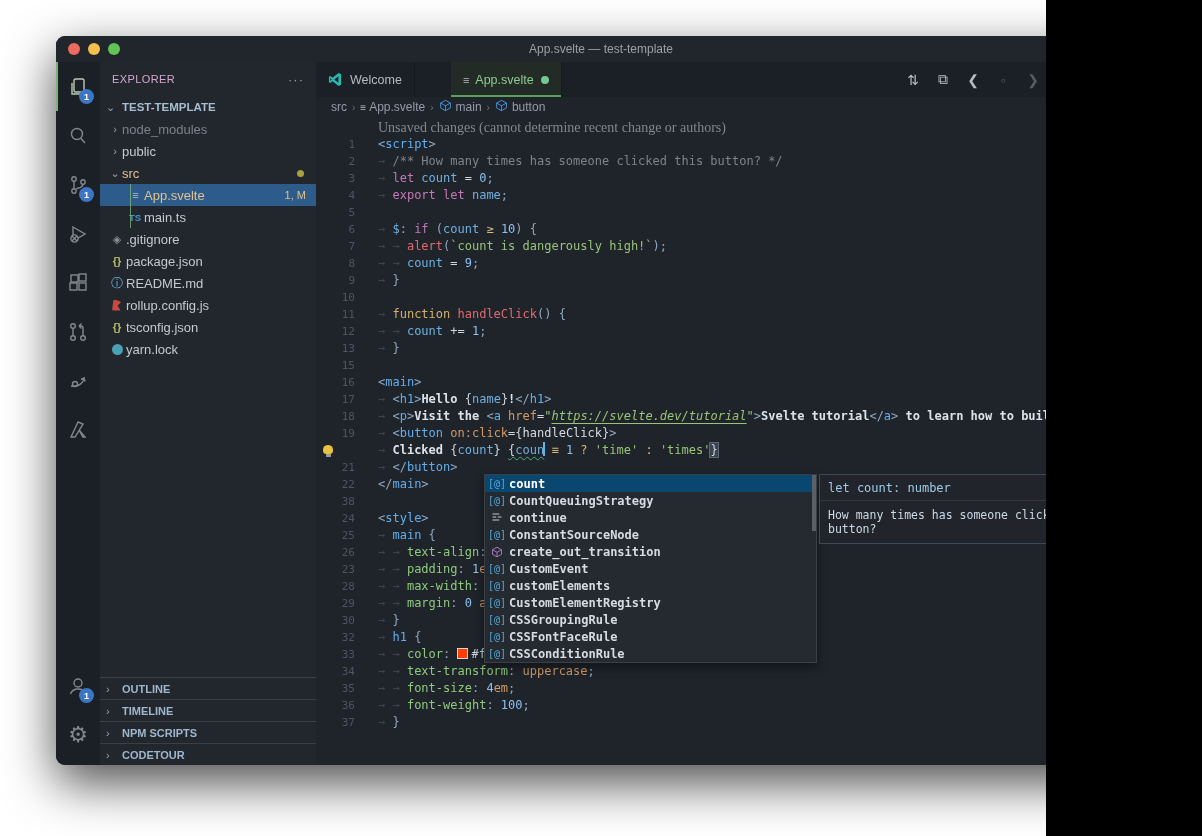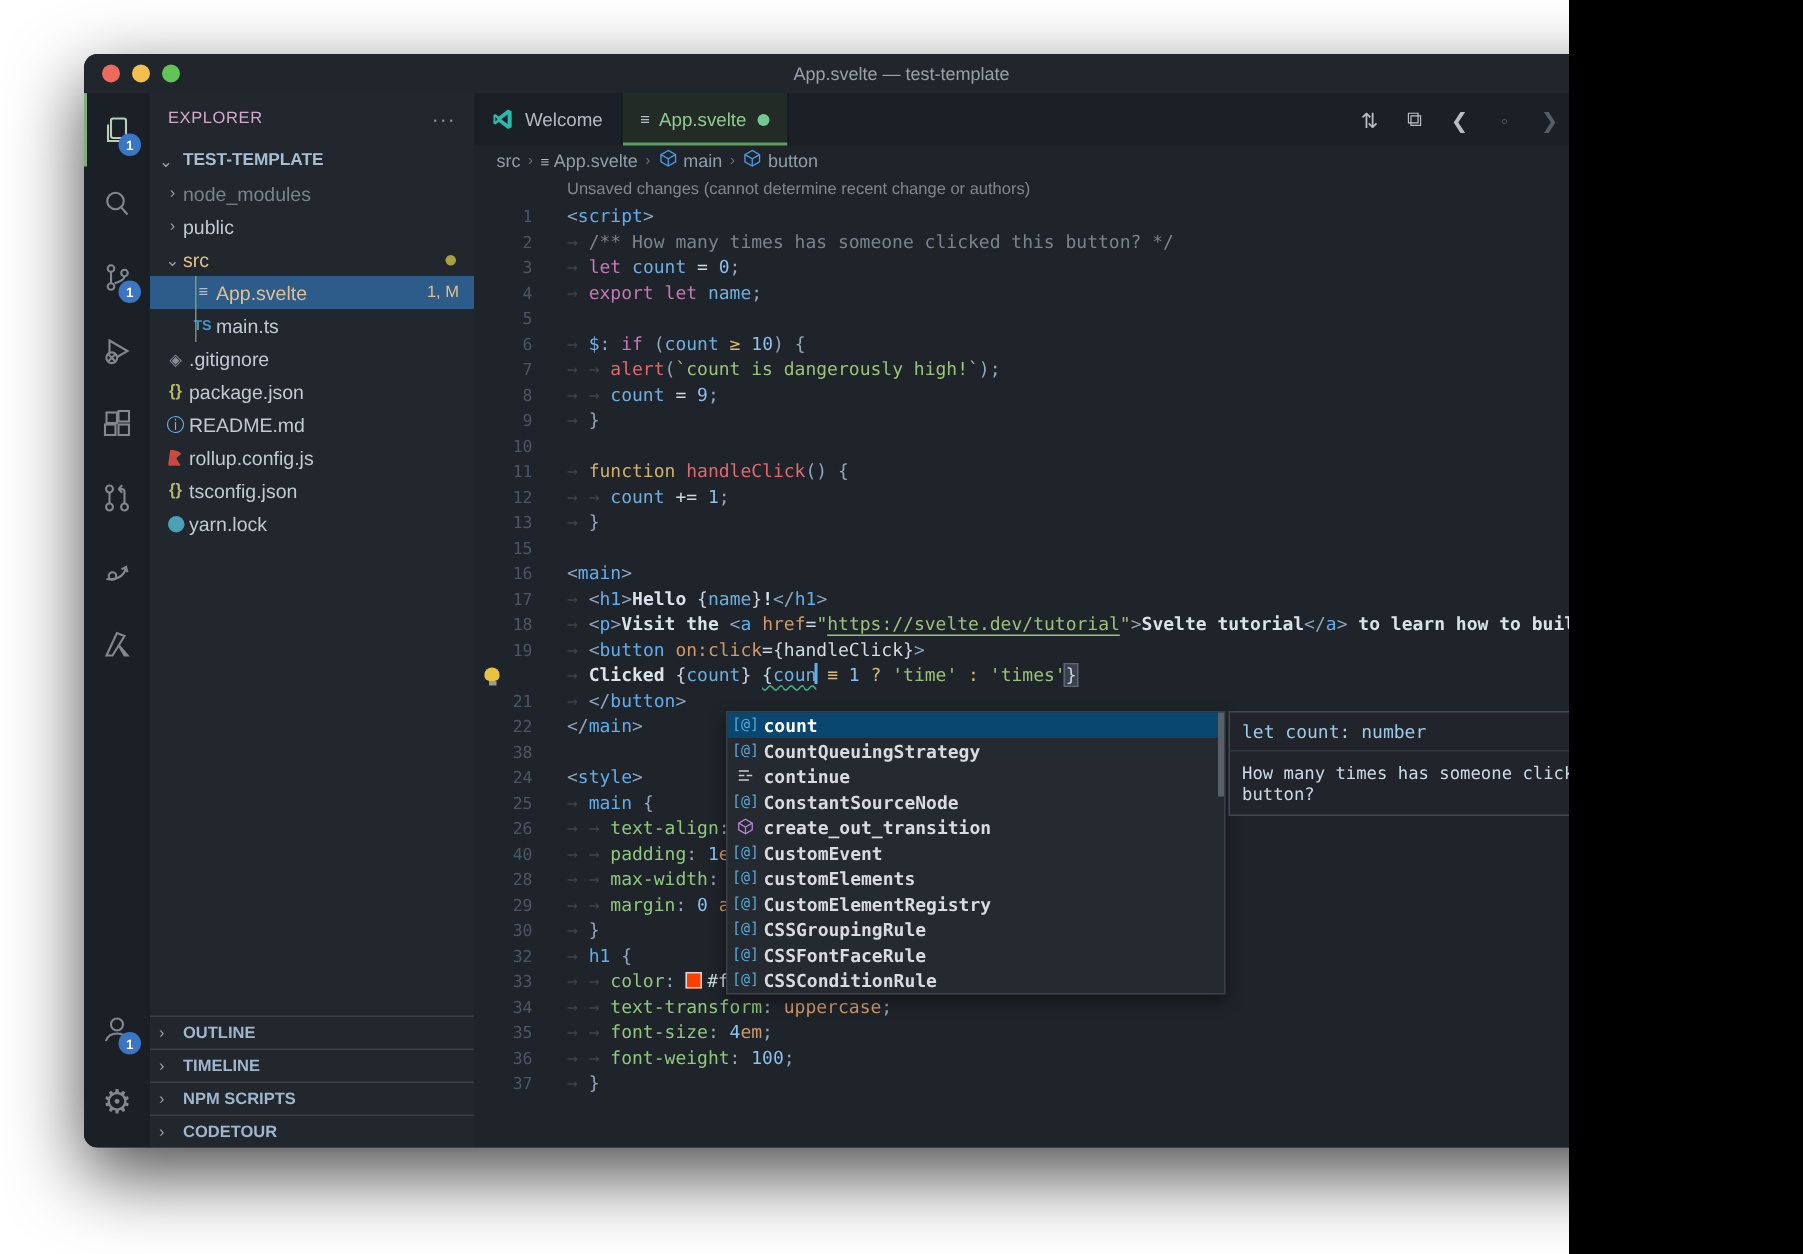--- a/index.html
+++ b/index.html
@@ -46,45 +46,45 @@
   .icon-git{color:#8a8f98;font-size:11px;}
   .icon-svelte{color:#b8bdc4;font-size:11px;letter-spacing:-1px;}
   .icon-rollup{width:10px;height:11px;background:#c94840;border-radius:2px 6px 2px 2px;clip-path:polygon(0 100%,15% 0,100% 18%,55% 55%,85% 100%);}
   .icon-yarn{width:11px;height:11px;border-radius:50%;background:#4aa0b5;}
   .sb-sections{margin-top:auto;flex:0 0 auto;}
   .srow{height:21px;border-top:1px solid #3a4046;display:flex;align-items:center;padding-left:6px;
     color:#9fb6cd;font-weight:bold;font-size:11px;cursor:pointer;}
   .srow .chev{width:16px;font-weight:normal;color:#9aa0a8;font-size:11px;}
   
   .editor{flex:1;display:flex;flex-direction:column;min-width:0;background:#1f242b;}
-  .tabbar{height:35px;background:#1b2026;display:flex;align-items:stretch;flex:0 0 auto;}
+  .tabbar{height:35px;background:#1b2026;display:flex;align-items:stretch;flex:0 0 auto;gap:36px;}
   .tab{display:flex;align-items:center;gap:7px;padding:0 12px;font-size:12.5px;color:#b4bac1;cursor:pointer;border-right:1px solid #15181d;}
   .tab.active{background:#232b27;color:#8fca8f;box-shadow:inset 0 -2px 0 #5c9e5c;}
   .tab .ticon{display:flex;align-items:center;}
   .moddot{width:8px;height:8px;border-radius:50%;background:#73c991;}
   .ed-actions{margin-left:auto;display:flex;align-items:center;gap:4px;padding-right:10px;}
   .eda{color:#b8bdc4;font-size:14px;width:26px;text-align:center;cursor:pointer;}
   .eda.dim{color:#575d65;}
   .breadcrumb{height:20px;display:flex;align-items:center;gap:5px;padding-left:15px;font-size:12px;color:#939ca8;flex:0 0 auto;}
   .bc-sep{color:#6a7078;font-size:10px;}
   .bc-item{display:flex;align-items:center;gap:4px;cursor:pointer;}
   .bc-item svg{width:13px;height:13px;color:#4a9ae8;}
   .bc-item .icon-svelte{font-size:10px}
   
   .code{flex:1;position:relative;overflow:hidden;font-family:"DejaVu Sans Mono",monospace;font-size:12px;}
-  .codelens{position:absolute;left:62px;top:3px;font-family:Liberation Sans, sans-serif;font-size:11px;color:#82878f;}
+  .codelens{position:absolute;left:62px;top:3px;font-family:Liberation Serif, serif;font-size:14px;color:#82878f;}
   .lines{position:absolute;left:0;top:19px;right:18px;}
   .cl{height:17px;line-height:17px;display:flex;white-space:pre;}
   .ln{width:39px;text-align:right;color:#4c5565;flex:0 0 auto;font-size:11px;position:relative;}
   .ct{margin-left:23px;}
   .pn{color:#90a7bf}.tag{color:#61aeee}.kw{color:#c678b6}.kwf{color:#d3b16d}
   .fn{color:#e0696f}.vr{color:#6fb0e0}.num{color:#8cc0f0}.op{color:#cfd8e2}
   .opg{color:#d7bd74}.str{color:#98c379}.cmt{color:#7d838d}
   .txt{color:#dce2ea;font-weight:bold}.br{color:#ccd5de}.wt{color:#d5dbe3}
-  .attr{color:#d19a66}.lnk{color:#98c379;text-decoration:underline;text-underline-offset:3px;}
+  .attr{color:#d19a66}.lnk{color:#98c379;text-decoration:underline;text-underline-offset:3px;font-style:italic;}
   .prop{color:#8fc97c}.sel{color:#61aeee}.unit{color:#d19a66}.cssv{color:#d19a66}.hex{color:#ccd5de}
   .ind{color:#3d434d}
   .sq{text-decoration:underline;text-decoration-style:wavy;text-decoration-color:#3fae7e;text-decoration-thickness:1px;text-underline-offset:2px;}
   .brm{background:#3a4150;outline:1px solid #5d6673;}
   .cur{display:inline-block;width:2px;height:14px;background:#5fb4e8;vertical-align:-2px;margin:0 -1px;}
   .swatch{display:inline-block;width:9px;height:9px;background:#ff3e00;border:1px solid #d8d8d8;vertical-align:-1px;margin-right:3px;}
   .bulb{position:absolute;right:22px;top:3px;width:10px;height:9px;background:#e8c341;border-radius:50% 50% 35% 35%;}
   .bulb:after{content:"";position:absolute;left:2.5px;bottom:-3px;width:5px;height:3px;background:#9a9a94;}
   
   .scrollstrip{position:absolute;top:0;right:0;bottom:0;width:18px;background:#20252c;}
@@ -373,21 +373,21 @@
               <div class="cl"><span class="ln">17</span><span class="ct"><span class="ind">→ </span><span class="pn">&lt;</span><span class="tag">h1</span><span class="pn">&gt;</span><span class="txt">Hello </span><span class="br">{</span><span class="vr">name</span><span class="br">}</span><span class="txt">!</span><span class="pn">&lt;/</span><span class="tag">h1</span><span class="pn">&gt;</span></span></div>
               <div class="cl"><span class="ln">18</span><span class="ct"><span class="ind">→ </span><span class="pn">&lt;</span><span class="tag">p</span><span class="pn">&gt;</span><span class="txt">Visit the </span><span class="pn">&lt;</span><span class="tag">a</span><span class="pn"> </span><span class="attr">href</span><span class="op">=</span><span class="str">"</span><span class="lnk">https://svelte.dev/tutorial</span><span class="str">"</span><span class="pn">&gt;</span><span class="txt">Svelte tutorial</span><span class="pn">&lt;/</span><span class="tag">a</span><span class="pn">&gt;</span><span class="txt"> to learn how to build Svelte apps.</span></span></div>
               <div class="cl"><span class="ln">19</span><span class="ct"><span class="ind">→ </span><span class="pn">&lt;</span><span class="tag">button</span><span class="pn"> </span><span class="attr">on:click</span><span class="op">=</span><span class="br">{</span><span class="wt">handleClick</span><span class="br">}</span><span class="pn">&gt;</span></span></div>
               <div class="cl"><span class="ln"><span class="bulb"></span></span><span class="ct"><span class="ind">→ </span><span class="txt">Clicked </span><span class="br">{</span><span class="vr">count</span><span class="br">}</span><span class="txt"> </span><span class="br sq">{</span><span class="vr sq">coun</span><span class="cur"></span><span class="opg"> ≡ </span><span class="num">1</span><span class="opg"> ? </span><span class="str">'time'</span><span class="opg"> : </span><span class="str">'times'</span><span class="br brm">}</span></span></div>
               <div class="cl"><span class="ln">21</span><span class="ct"><span class="ind">→ </span><span class="pn">&lt;/</span><span class="tag">button</span><span class="pn">&gt;</span></span></div>
               <div class="cl"><span class="ln">22</span><span class="ct"><span class="pn">&lt;/</span><span class="tag">main</span><span class="pn">&gt;</span></span></div>
               <div class="cl"><span class="ln">38</span><span class="ct"></span></div>
               <div class="cl"><span class="ln">24</span><span class="ct"><span class="pn">&lt;</span><span class="tag">style</span><span class="pn">&gt;</span></span></div>
               <div class="cl"><span class="ln">25</span><span class="ct"><span class="ind">→ </span><span class="sel">main</span><span class="pn"> {</span></span></div>
               <div class="cl"><span class="ln">26</span><span class="ct"><span class="ind">→ </span><span class="ind">→ </span><span class="prop">text-align</span><span class="pn">: </span><span class="cssv">center</span><span class="pn">;</span></span></div>
-              <div class="cl"><span class="ln">40</span><span class="ct"><span class="ind">→ </span><span class="ind">→ </span><span class="prop">padding</span><span class="pn">: </span><span class="num">1</span><span class="unit">em</span><span class="pn">;</span></span></div>
+              <div class="cl"><span class="ln">23</span><span class="ct"><span class="ind">→ </span><span class="ind">→ </span><span class="prop">padding</span><span class="pn">: </span><span class="num">1</span><span class="unit">em</span><span class="pn">;</span></span></div>
               <div class="cl"><span class="ln">28</span><span class="ct"><span class="ind">→ </span><span class="ind">→ </span><span class="prop">max-width</span><span class="pn">: </span><span class="num">240</span><span class="unit">px</span><span class="pn">;</span></span></div>
               <div class="cl"><span class="ln">29</span><span class="ct"><span class="ind">→ </span><span class="ind">→ </span><span class="prop">margin</span><span class="pn">: </span><span class="num">0</span><span class="cssv"> auto</span><span class="pn">;</span></span></div>
               <div class="cl"><span class="ln">30</span><span class="ct"><span class="ind">→ </span><span class="pn">}</span></span></div>
               <div class="cl"><span class="ln">32</span><span class="ct"><span class="ind">→ </span><span class="sel">h1</span><span class="pn"> {</span></span></div>
               <div class="cl"><span class="ln">33</span><span class="ct"><span class="ind">→ </span><span class="ind">→ </span><span class="prop">color</span><span class="pn">: </span><span class="swatch"></span><span class="hex">#ff3e00</span><span class="pn">;</span></span></div>
               <div class="cl"><span class="ln">34</span><span class="ct"><span class="ind">→ </span><span class="ind">→ </span><span class="prop">text-transform</span><span class="pn">: </span><span class="cssv">uppercase</span><span class="pn">;</span></span></div>
               <div class="cl"><span class="ln">35</span><span class="ct"><span class="ind">→ </span><span class="ind">→ </span><span class="prop">font-size</span><span class="pn">: </span><span class="num">4</span><span class="unit">em</span><span class="pn">;</span></span></div>
               <div class="cl"><span class="ln">36</span><span class="ct"><span class="ind">→ </span><span class="ind">→ </span><span class="prop">font-weight</span><span class="pn">: </span><span class="num">100</span><span class="pn">;</span></span></div>
               <div class="cl"><span class="ln">37</span><span class="ct"><span class="ind">→ </span><span class="pn">}</span></span></div>
             </div>

